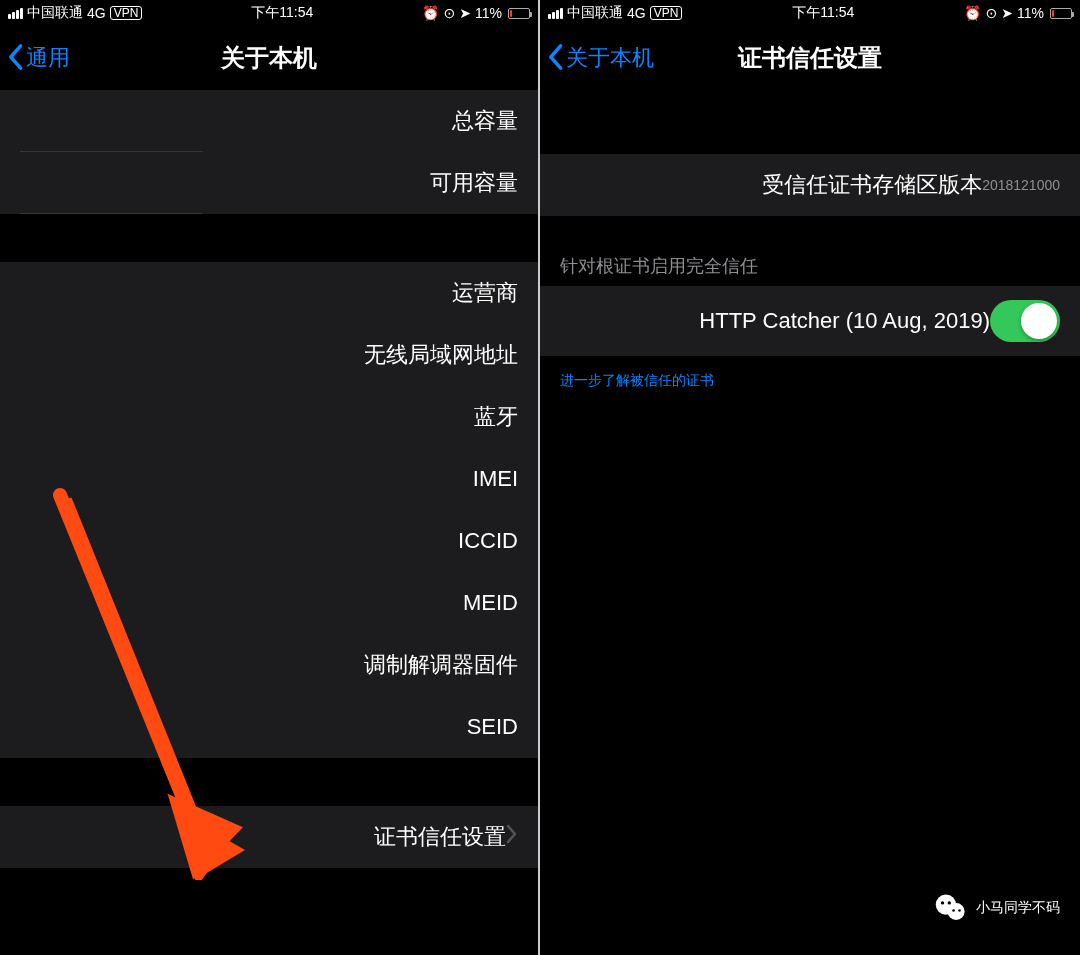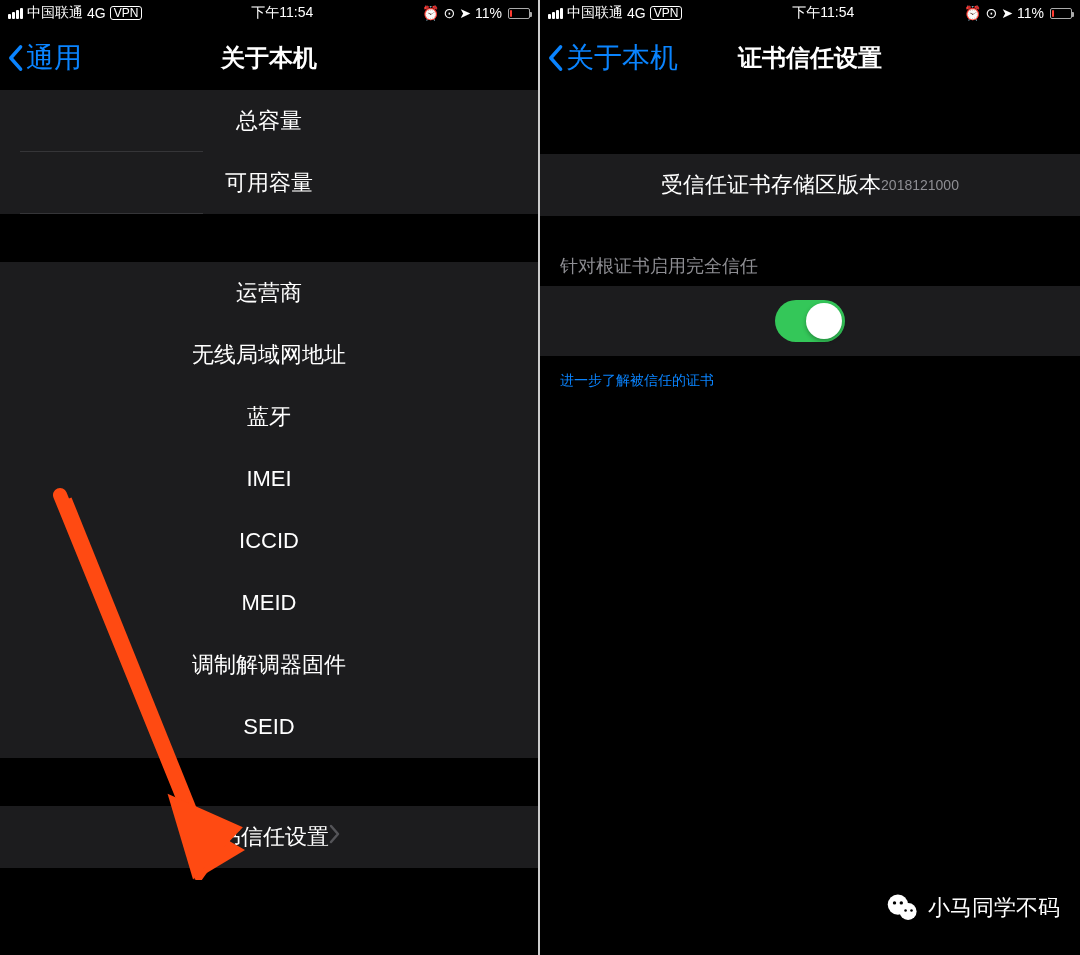--- a/index.html
+++ b/index.html
@@ -48,40 +48,40 @@
       height: 64px;
       display: flex;
       align-items: center;
       position: relative;
       color: #fff;
     }
     .nav-back {
       position: absolute;
       left: 6px;
       display: flex;
-      align-items: center;
+      align-items: flex-start;
       color: #0a84ff;
-      font-size: 28px;
+      font-size: 22px;
       cursor: pointer;
     }
     .nav-back svg { width: 18px; height: 28px; margin-right: 2px; }
     .nav-title {
       margin: 0 auto;
       font-size: 24px;
       font-weight: 600;
       color: #fff;
     }
     
     .content { background: #000; }
     .row {
       background: #1c1c1e;
       min-height: 62px;
       display: flex;
       align-items: center;
-      justify-content: center;
+      justify-content: flex-end;
       padding: 8px 20px;
       color: #fff;
       font-size: 22px;
     }
     .group-sep { height: 48px; background: #000; }
     .row-label { color: #fff; }
     .row-value { color: #8e8e93; font-size: 14px; }
     .row-short .divider { position:absolute; left:20px; right:335px; bottom:0; height:1px; background:#353538;}
     .row-wrap { position: relative; }
     .row.full-divider::after { content:''; position:absolute; left:20px; right:0; bottom:0; height:0.5px; background:#353538;}
@@ -113,21 +113,21 @@
     }
     
     .watermark {
       position: absolute;
       right: 20px;
       bottom: 30px;
       display: flex;
       align-items: center;
       gap: 8px;
       color: #fff;
-      font-size: 22px;
+      font-size: 14px;
       z-index: 60;
     }
     .wechat-icon { width: 34px; height: 34px; }
     .spacer-small { height: 64px; background:#000;}
     .hidden-row { background:#000; height:48px;}
   </style>
 </head>
 <body>
 
 <div class="phone left">
@@ -298,20 +298,21 @@
   <div class="content">
     <div class="spacer-small"></div>
     <div class="row">
       <span class="row-label">受信任证书存储区版本</span>
       <span class="row-value">2018121000</span>
     </div>
 
     <div class="section-header">针对根证书启用完全信任</div>
 
     <div class="row" style="min-height:70px">
+      <span class="row-label">HTTP Catcher (10 Aug, 2019)</span>
       <span class="toggle"></span>
     </div>
 
     <a class="link-text">进一步了解被信任的证书</a>
   </div>
 </div>
 
 <div class="watermark">
   <svg class="wechat-icon" viewBox="0 0 40 40">
     <circle cx="14" cy="16" r="12" fill="#fff"></circle>

